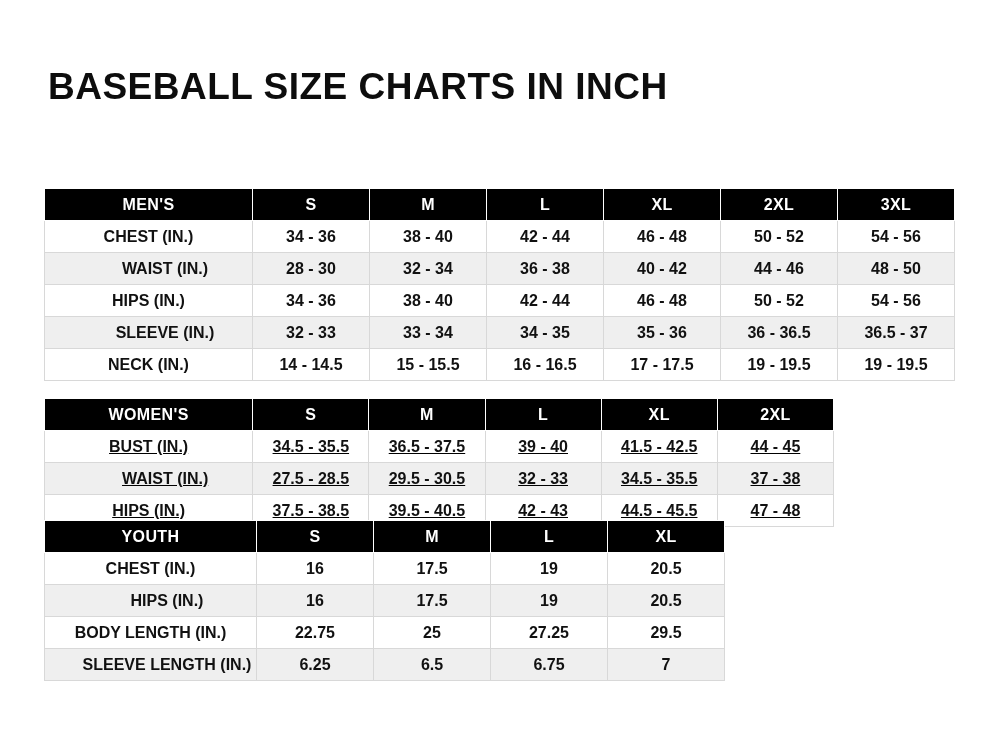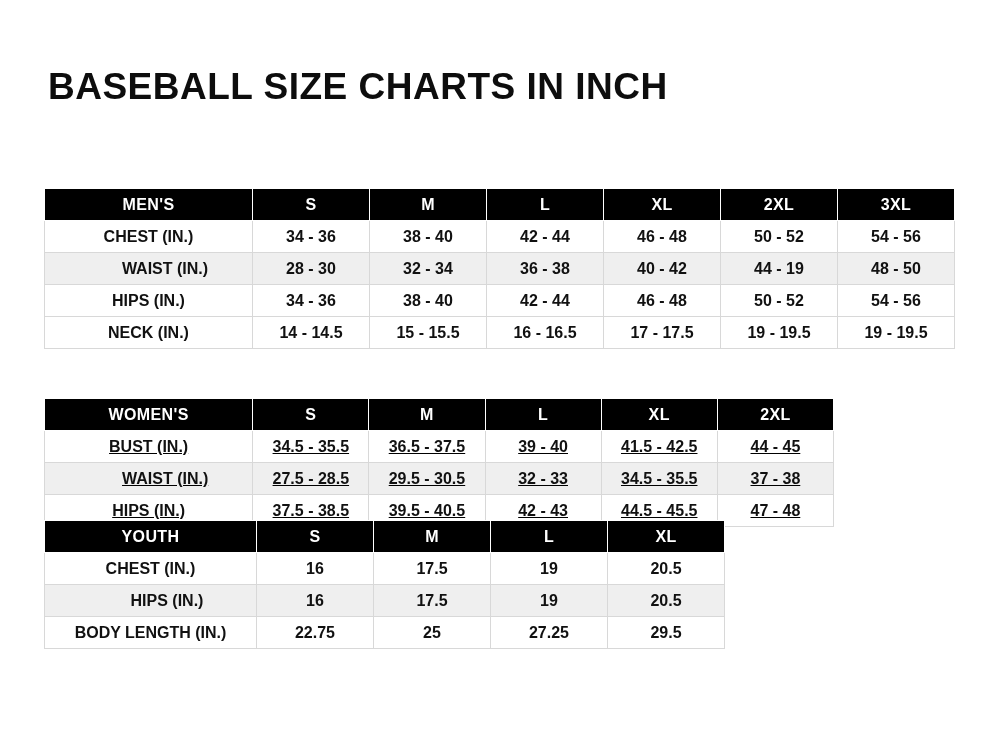--- a/index.html
+++ b/index.html
@@ -143,31 +143,40 @@
         <td>46 - 48</td>
         <td>50 - 52</td>
         <td>54 - 56</td>
       </tr>
       <tr class="even">
         <td class="rowlabel">WAIST (IN.)</td>
         <td>28 - 30</td>
         <td>32 - 34</td>
         <td>36 - 38</td>
         <td>40 - 42</td>
-        <td>44 - 19</td>
+        <td>44 - 46</td>
         <td>48 - 50</td>
       </tr>
       <tr class="odd">
         <td class="rowlabel">HIPS (IN.)</td>
         <td>34 - 36</td>
         <td>38 - 40</td>
         <td>42 - 44</td>
         <td>46 - 48</td>
         <td>50 - 52</td>
         <td>54 - 56</td>
+      </tr>
+      <tr class="even">
+        <td class="rowlabel">SLEEVE (IN.)</td>
+        <td>32 - 33</td>
+        <td>33 - 34</td>
+        <td>34 - 35</td>
+        <td>35 - 36</td>
+        <td>36 - 36.5</td>
+        <td>36.5 - 37</td>
       </tr>
       <tr class="odd">
         <td class="rowlabel">NECK (IN.)</td>
         <td>14 - 14.5</td>
         <td>15 - 15.5</td>
         <td>16 - 16.5</td>
         <td>17 - 17.5</td>
         <td>19 - 19.5</td>
         <td>19 - 19.5</td>
       </tr>
@@ -253,16 +262,23 @@
         <td>19</td>
         <td>20.5</td>
       </tr>
       <tr class="odd">
         <td class="rowlabel">BODY LENGTH (IN.)</td>
         <td>22.75</td>
         <td>25</td>
         <td>27.25</td>
         <td>29.5</td>
       </tr>
+      <tr class="even">
+        <td class="rowlabel">SLEEVE LENGTH (IN.)</td>
+        <td>6.25</td>
+        <td>6.5</td>
+        <td>6.75</td>
+        <td>7</td>
+      </tr>
     </tbody>
   </table>
 
 </div>
 
 </body></html>

